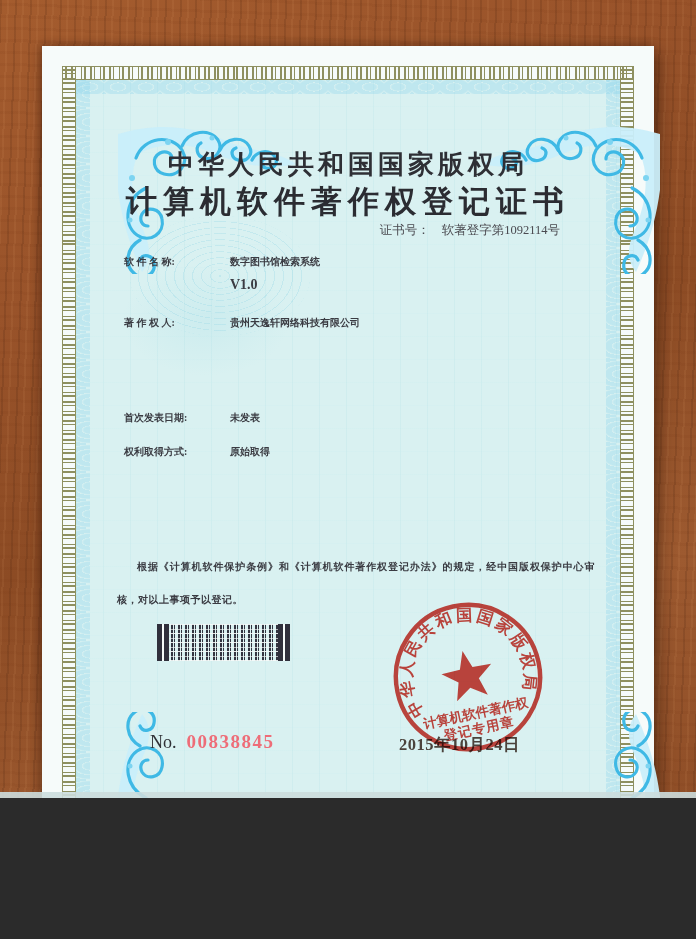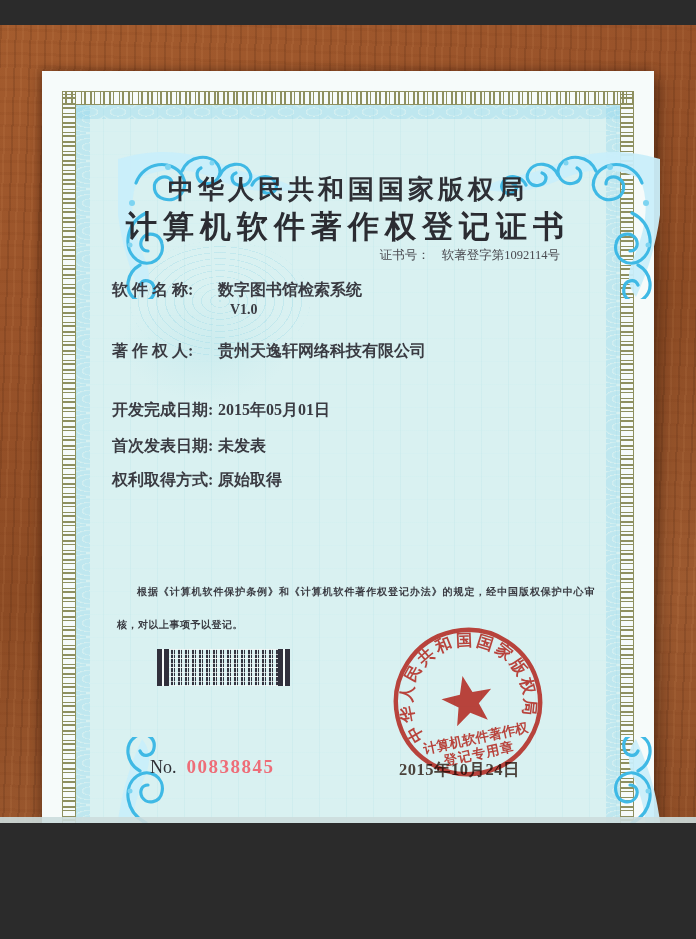--- a/index.html
+++ b/index.html
@@ -4,21 +4,20 @@
 <style>
   html,body{margin:0;padding:0;background:#2b2b2b;}
   *{box-sizing:border-box;}
   .screenshot{
     position:relative; width:696px; height:798px; overflow:hidden;
     font-family:"Liberation Serif","DejaVu Serif",serif;
     background:
       repeating-linear-gradient(92deg, rgba(58,24,8,.14) 0 2px, rgba(0,0,0,0) 2px 7px, rgba(255,190,130,.07) 7px 9px, rgba(0,0,0,0) 9px 15px),
       repeating-linear-gradient(2deg, rgba(120,55,20,.10) 0 3px, rgba(0,0,0,0) 3px 12px),
       linear-gradient(155deg,#a45c2e 0%,#99532a 28%,#8c4b24 52%,#9d5a30 78%,#8f4e27 100%);
-    margin-top: 25px;
   }
   .frame-bottom-light{position:absolute;left:0;right:0;bottom:0;height:6px;background:#ccdddd;opacity:.9;}
   
   .paper{
     position:absolute; left:42px; top:46px; width:612px; height:838px;
     background:#f6fbfa; box-shadow:5px 7px 14px rgba(30,10,0,.45), -3px -2px 8px rgba(30,10,0,.25);
   }
   .greek{position:absolute;background-repeat:repeat;}
   .greek.h{
     left:20px; width:572px; height:14px;
@@ -68,21 +67,21 @@
   .issuer-title{
     position:absolute;left:42px;top:147px;width:612px;text-align:center;
     font-size:26px;font-weight:bold;letter-spacing:4px;color:#2e2f35;
   }
   .cert-title{
     position:absolute;left:42px;top:181px;width:612px;text-align:center;
     font-size:31px;font-weight:bold;letter-spacing:6px;color:#2b2c32;
   }
   .cert-no{position:absolute;left:42px;top:222px;width:518px;text-align:right;font-size:12.5px;color:#4a4a50;font-weight:normal;}
   .cert-no .val{margin-left:12px;}
-  .frow{position:absolute;left:112px;font-size:16px;color:#3a3b42;white-space:nowrap;}
+  .frow{position:absolute;left:124px;font-size:10px;color:#3a3b42;white-space:nowrap;}
   .frow .lbl{display:inline-block;width:98px;font-weight:bold;}
   .frow .val{margin-left:8px;font-weight:bold;}
   .v2{position:absolute;left:230px;top:277px;font-size:14px;font-weight:bold;color:#3a3b42;}
   .statement{
     position:absolute;left:117px;top:550px;width:478px;
     font-size:10px;line-height:33px;letter-spacing:.5px;color:#3a3b42;font-weight:bold;
     text-indent:2em;text-align:justify;
   }
   .barcode{
     position:absolute;left:157px;top:624px;width:133px;height:37px;
@@ -168,23 +167,20 @@
 
     <div class="frow" style="top:255px;">
       <span class="lbl">软 件 名 称:</span><span class="val">数字图书馆检索系统</span>
     </div>
     <div class="v2">V1.0</div>
 
     <div class="frow" style="top:316px;">
       <span class="lbl">著 作 权 人:</span><span class="val">贵州天逸轩网络科技有限公司</span>
     </div>
 
-    <div class="frow" style="top:375px;">
-      <span class="lbl">开发完成日期:</span><span class="val">2015年05月01日</span>
-    </div>
 
     <div class="frow" style="top:445px;">
       <span class="lbl">权利取得方式:</span><span class="val">原始取得</span>
     </div>
 
     <div class="frow" style="top:411px;">
       <span class="lbl">首次发表日期:</span><span class="val">未发表</span>
     </div>
 
 

